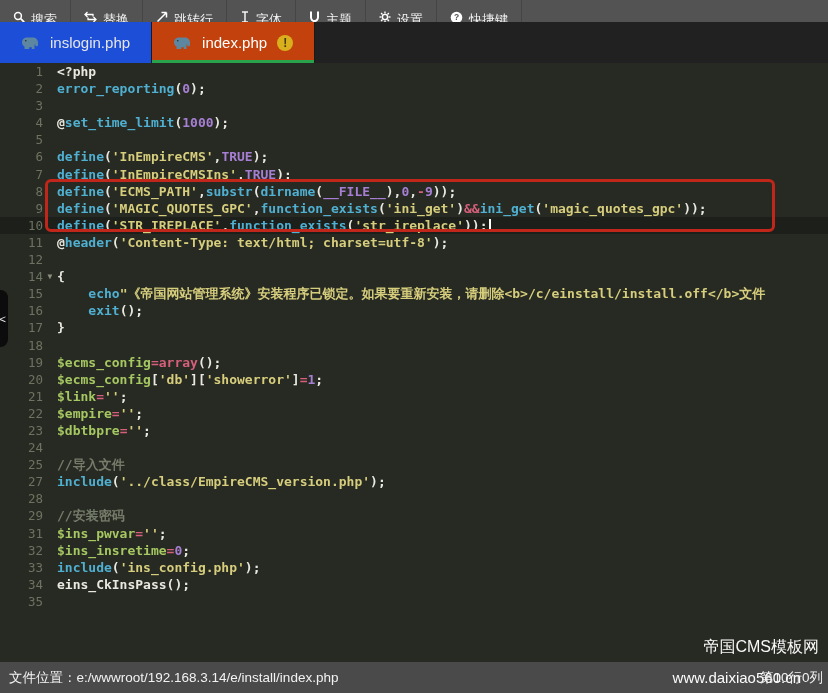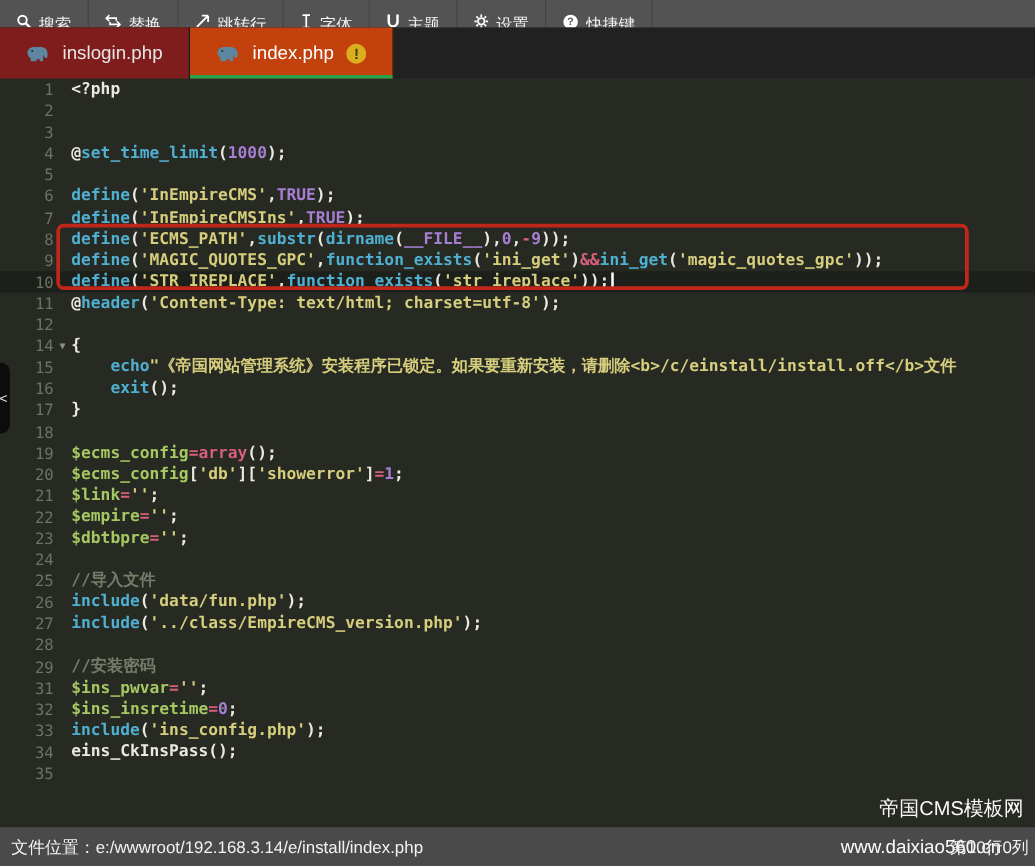--- a/index.html
+++ b/index.html
@@ -20,21 +20,21 @@
   .toolbar-item {
     display:flex; align-items:flex-start; gap:6px; padding:16px 13px; height:100%;
     border-right:1px solid #454545; font-size:13px; cursor:pointer; white-space:nowrap;
   }
   .tb-icon { display:flex; align-items:center; }
 
   
   .tabbar { height:41px; background:#212121; display:flex; flex:none; }
   .tab {
     display:flex; align-items:center; gap:10px; padding:0 21px;
-    font-size:15px; color:#e6e6e6; background:#7f1d1d;
+    font-size:15px; color:#e6e6e6; background:#1d4ed8;
     border-right:1px solid #1a1a1a; cursor:pointer; position:relative;
   }
   .tab.active { background:#c2410c; color:#fff; }
   .tab.active::after {
     content:""; position:absolute; left:0; right:0; bottom:0; height:3px; background:#29a24c;
   }
   .warn-badge {
     width:16px; height:16px; border-radius:50%; background:#d9af1e;
     color:#463b08; font-weight:bold; font-size:12px; line-height:16px;
     text-align:center; display:inline-block;
@@ -192,21 +192,21 @@
           </svg>
         </span>
         <span>index.php</span>
         <span class="warn-badge">!</span>
       </div>
     </div>
 
   <div class="editor">
     <div>
         <div class="code-line"><span class="gutter">1</span><span class="fold-slot"></span><span class="code-text"><span class="t-p">&lt;?php</span></span></div>
-        <div class="code-line"><span class="gutter">2</span><span class="fold-slot"></span></div>
+        <div class="code-line"><span class="gutter">2</span><span class="fold-slot"></span><span class="code-text"><span class="t-k">error_reporting</span><span class="t-p">(</span><span class="t-n">0</span><span class="t-p">);</span></span></div>
         <div class="code-line"><span class="gutter">3</span><span class="fold-slot"></span><span class="code-text"></span></div>
         <div class="code-line"><span class="gutter">4</span><span class="fold-slot"></span><span class="code-text"><span class="t-p">@</span><span class="t-k">set_time_limit</span><span class="t-p">(</span><span class="t-n">1000</span><span class="t-p">);</span></span></div>
         <div class="code-line"><span class="gutter">5</span><span class="fold-slot"></span><span class="code-text"></span></div>
         <div class="code-line"><span class="gutter">6</span><span class="fold-slot"></span><span class="code-text"><span class="t-k">define</span><span class="t-p">(</span><span class="t-s">'InEmpireCMS'</span><span class="t-p">,</span><span class="t-n">TRUE</span><span class="t-p">);</span></span></div>
         <div class="code-line"><span class="gutter">7</span><span class="fold-slot"></span><span class="code-text"><span class="t-k">define</span><span class="t-p">(</span><span class="t-s">'InEmpireCMSIns'</span><span class="t-p">,</span><span class="t-n">TRUE</span><span class="t-p">);</span></span></div>
         <div class="code-line"><span class="gutter">8</span><span class="fold-slot"></span><span class="code-text"><span class="t-k">define</span><span class="t-p">(</span><span class="t-s">'ECMS_PATH'</span><span class="t-p">,</span><span class="t-k">substr</span><span class="t-p">(</span><span class="t-k">dirname</span><span class="t-p">(</span><span class="t-n">__FILE__</span><span class="t-p">),</span><span class="t-n">0</span><span class="t-p">,</span><span class="t-o">-</span><span class="t-n">9</span><span class="t-p">));</span></span></div>
         <div class="code-line"><span class="gutter">9</span><span class="fold-slot"></span><span class="code-text"><span class="t-k">define</span><span class="t-p">(</span><span class="t-s">'MAGIC_QUOTES_GPC'</span><span class="t-p">,</span><span class="t-k">function_exists</span><span class="t-p">(</span><span class="t-s">'ini_get'</span><span class="t-p">)</span><span class="t-o">&amp;&amp;</span><span class="t-k">ini_get</span><span class="t-p">(</span><span class="t-s">'magic_quotes_gpc'</span><span class="t-p">));</span></span></div>
         <div class="code-line current"><span class="gutter">10</span><span class="fold-slot"></span><span class="code-text"><span class="t-k">define</span><span class="t-p">(</span><span class="t-s">'STR_IREPLACE'</span><span class="t-p">,</span><span class="t-k">function_exists</span><span class="t-p">(</span><span class="t-s">'str_ireplace'</span><span class="t-p">));</span><span class="caret"></span></span></div>
         <div class="code-line"><span class="gutter">11</span><span class="fold-slot"></span><span class="code-text"><span class="t-p">@</span><span class="t-k">header</span><span class="t-p">(</span><span class="t-s">'Content-Type: text/html; charset=utf-8'</span><span class="t-p">);</span></span></div>
         <div class="code-line"><span class="gutter">12</span><span class="fold-slot"></span><span class="code-text"></span></div>
@@ -215,21 +215,20 @@
         <div class="code-line"><span class="gutter">16</span><span class="fold-slot"></span><span class="code-text"><span class="t-p">    </span><span class="t-k">exit</span><span class="t-p">();</span></span></div>
         <div class="code-line"><span class="gutter">17</span><span class="fold-slot"></span><span class="code-text"><span class="t-p">}</span></span></div>
         <div class="code-line"><span class="gutter">18</span><span class="fold-slot"></span><span class="code-text"></span></div>
         <div class="code-line"><span class="gutter">19</span><span class="fold-slot"></span><span class="code-text"><span class="t-v">$ecms_config</span><span class="t-o">=</span><span class="t-o">array</span><span class="t-p">();</span></span></div>
         <div class="code-line"><span class="gutter">20</span><span class="fold-slot"></span><span class="code-text"><span class="t-v">$ecms_config</span><span class="t-p">[</span><span class="t-s">'db'</span><span class="t-p">][</span><span class="t-s">'showerror'</span><span class="t-p">]</span><span class="t-o">=</span><span class="t-n">1</span><span class="t-p">;</span></span></div>
         <div class="code-line"><span class="gutter">21</span><span class="fold-slot"></span><span class="code-text"><span class="t-v">$link</span><span class="t-o">=</span><span class="t-s">''</span><span class="t-p">;</span></span></div>
         <div class="code-line"><span class="gutter">22</span><span class="fold-slot"></span><span class="code-text"><span class="t-v">$empire</span><span class="t-o">=</span><span class="t-s">''</span><span class="t-p">;</span></span></div>
         <div class="code-line"><span class="gutter">23</span><span class="fold-slot"></span><span class="code-text"><span class="t-v">$dbtbpre</span><span class="t-o">=</span><span class="t-s">''</span><span class="t-p">;</span></span></div>
         <div class="code-line"><span class="gutter">24</span><span class="fold-slot"></span><span class="code-text"></span></div>
         <div class="code-line"><span class="gutter">25</span><span class="fold-slot"></span><span class="code-text"><span class="t-c">//导入文件</span></span></div>
-        <div class="code-line"><span class="gutter">26</span><span class="fold-slot"></span><span class="code-text"><span class="t-k">include</span><span class="t-p">(</span><span class="t-s">'data/fun.php'</span><span class="t-p">);</span></span></div>
         <div class="code-line"><span class="gutter">27</span><span class="fold-slot"></span><span class="code-text"><span class="t-k">include</span><span class="t-p">(</span><span class="t-s">'../class/EmpireCMS_version.php'</span><span class="t-p">);</span></span></div>
         <div class="code-line"><span class="gutter">28</span><span class="fold-slot"></span><span class="code-text"></span></div>
         <div class="code-line"><span class="gutter">29</span><span class="fold-slot"></span><span class="code-text"><span class="t-c">//安装密码</span></span></div>
         <div class="code-line"><span class="gutter">31</span><span class="fold-slot"></span><span class="code-text"><span class="t-v">$ins_pwvar</span><span class="t-o">=</span><span class="t-s">''</span><span class="t-p">;</span></span></div>
         <div class="code-line"><span class="gutter">32</span><span class="fold-slot"></span><span class="code-text"><span class="t-v">$ins_insretime</span><span class="t-o">=</span><span class="t-n">0</span><span class="t-p">;</span></span></div>
         <div class="code-line"><span class="gutter">33</span><span class="fold-slot"></span><span class="code-text"><span class="t-k">include</span><span class="t-p">(</span><span class="t-s">'ins_config.php'</span><span class="t-p">);</span></span></div>
         <div class="code-line"><span class="gutter">34</span><span class="fold-slot"></span><span class="code-text"><span class="t-p">eins_CkInsPass();</span></span></div>
         <div class="code-line"><span class="gutter">35</span><span class="fold-slot"></span><span class="code-text"></span></div>
       </div>
     <div class="red-box"></div>

